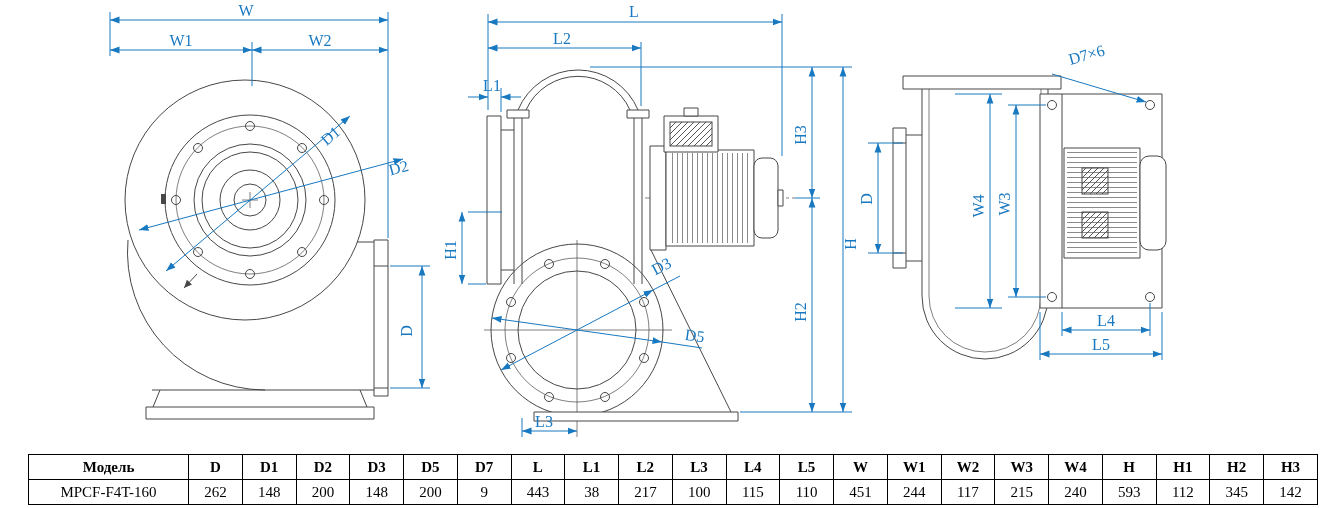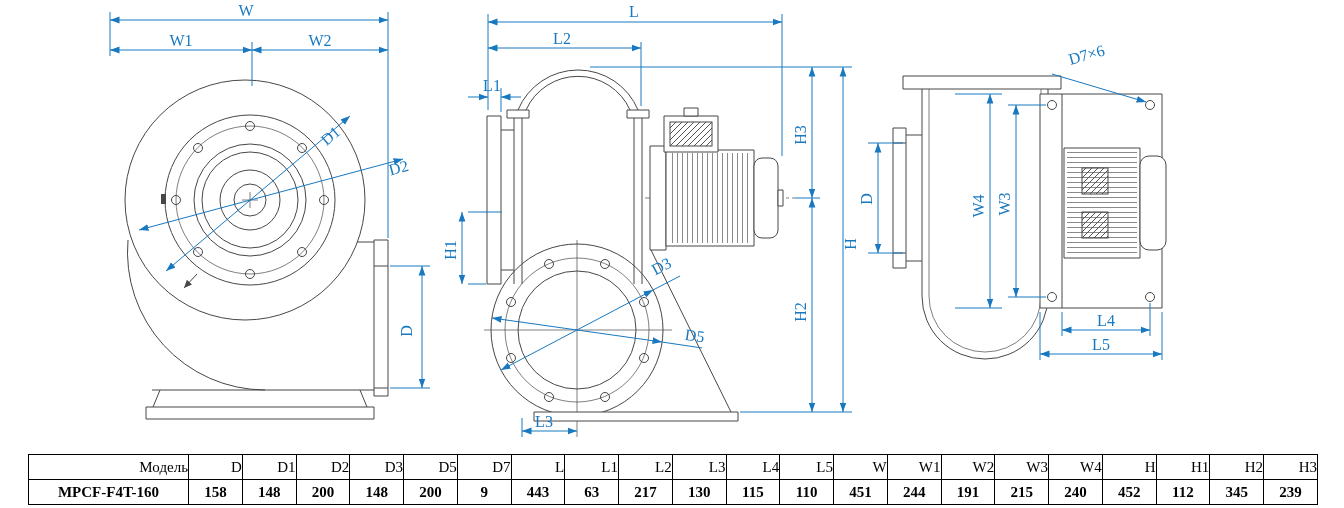--- a/index.html
+++ b/index.html
@@ -10,22 +10,22 @@
   .thin{stroke-width:0.7;}
   .dash{stroke-dasharray:12 3 3 3;}
   .dim{fill:none;stroke:var(--c-dimension);stroke-width:1;}
   .arr2{marker-start:url(#arrow);marker-end:url(#arrow);}
   .arrE{marker-end:url(#arrow);}
   .dimfill{fill:var(--c-dimension);stroke:none;}
   .drawfill{fill:var(--c-drawing);stroke:none;}
   .dlabel{font-family:"Liberation Serif",serif;font-size:16px;fill:var(--c-dimension);text-anchor:middle;}
   .hatchbox{fill:url(#hatch);stroke:var(--c-drawing);stroke-width:1;}
   table{border-collapse:collapse;table-layout:fixed;width:1290px;margin:2px 0 0 28px;}
-  th,td{border:1px solid var(--c-table_border);text-align:center;height:24px;padding:0;font-size:15px;overflow:hidden;font-weight:bold;}
-  th{font-weight:normal;text-align:right;}
+  th,td{border:1px solid var(--c-table_border);text-align:center;height:24px;padding:0;font-size:15px;overflow:hidden;}
+  th{font-weight:bold;}
 </style>
 </head>
 <body>
 
 <svg id="drawing" width="1344" height="452" viewBox="0 0 1344 452" xmlns="http://www.w3.org/2000/svg">
   <defs>
     <marker id="arrow" refX="9.5" refY="4" markerWidth="11" markerHeight="8" orient="auto-start-reverse" markerUnits="userSpaceOnUse">
       <path d="M 0,0.6 L 9.5,4 L 0,7.4 Z" class="dimfill"></path>
     </marker>
     <marker id="arrd" refX="8" refY="3.5" markerWidth="9" markerHeight="7" orient="auto" markerUnits="userSpaceOnUse">
@@ -226,36 +226,36 @@
       <th>W2</th>
       <th>W3</th>
       <th>W4</th>
       <th>H</th>
       <th>H1</th>
       <th>H2</th>
       <th>H3</th>
     </tr>
     <tr>
       <td>MPCF-F4T-160</td>
-      <td>158</td>
+      <td>262</td>
       <td>148</td>
       <td>200</td>
       <td>148</td>
       <td>200</td>
       <td>9</td>
       <td>443</td>
-      <td>63</td>
+      <td>38</td>
       <td>217</td>
-      <td>130</td>
+      <td>100</td>
       <td>115</td>
       <td>110</td>
       <td>451</td>
       <td>244</td>
-      <td>191</td>
+      <td>117</td>
       <td>215</td>
       <td>240</td>
-      <td>452</td>
+      <td>593</td>
       <td>112</td>
       <td>345</td>
-      <td>239</td>
+      <td>142</td>
     </tr>
   </tbody>
 </table>
 
 </body></html>

